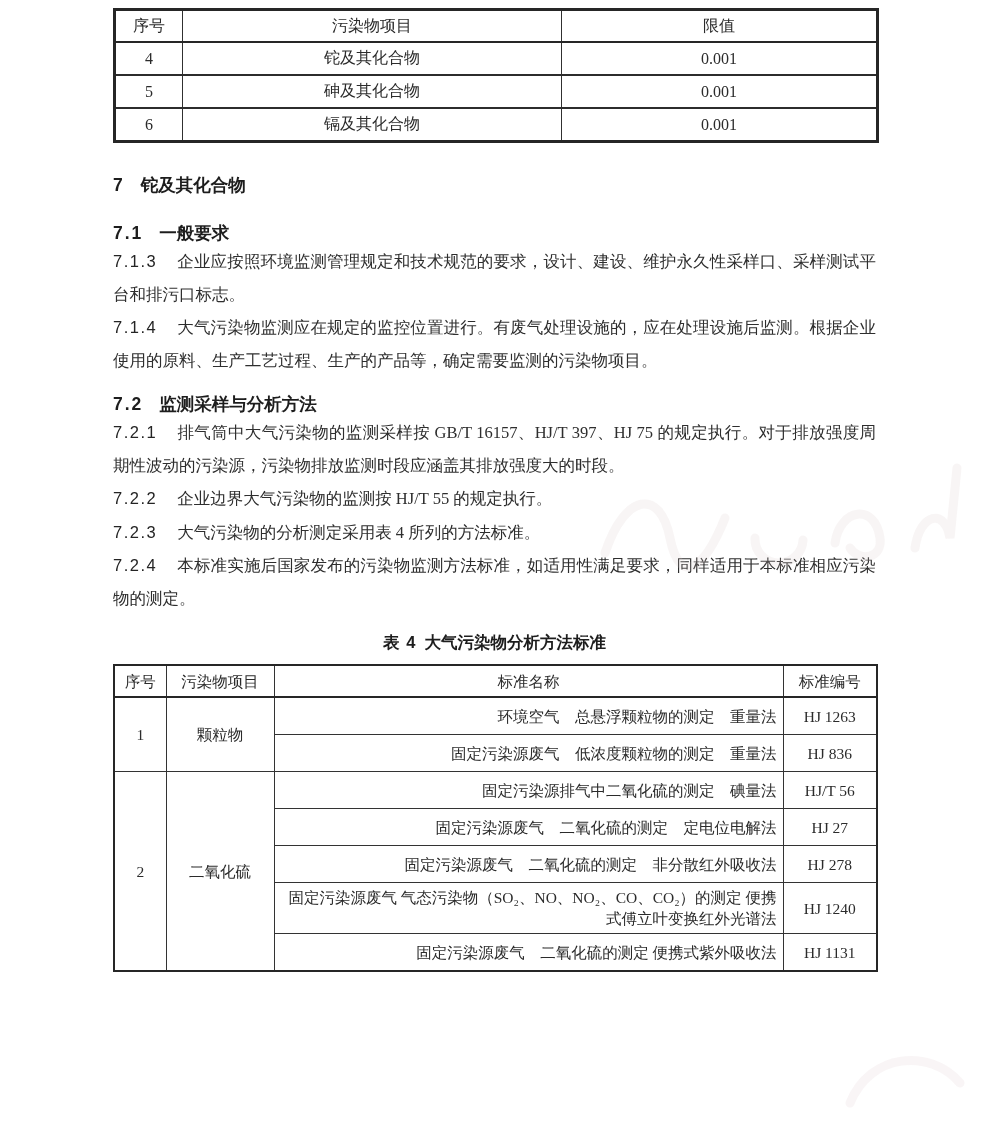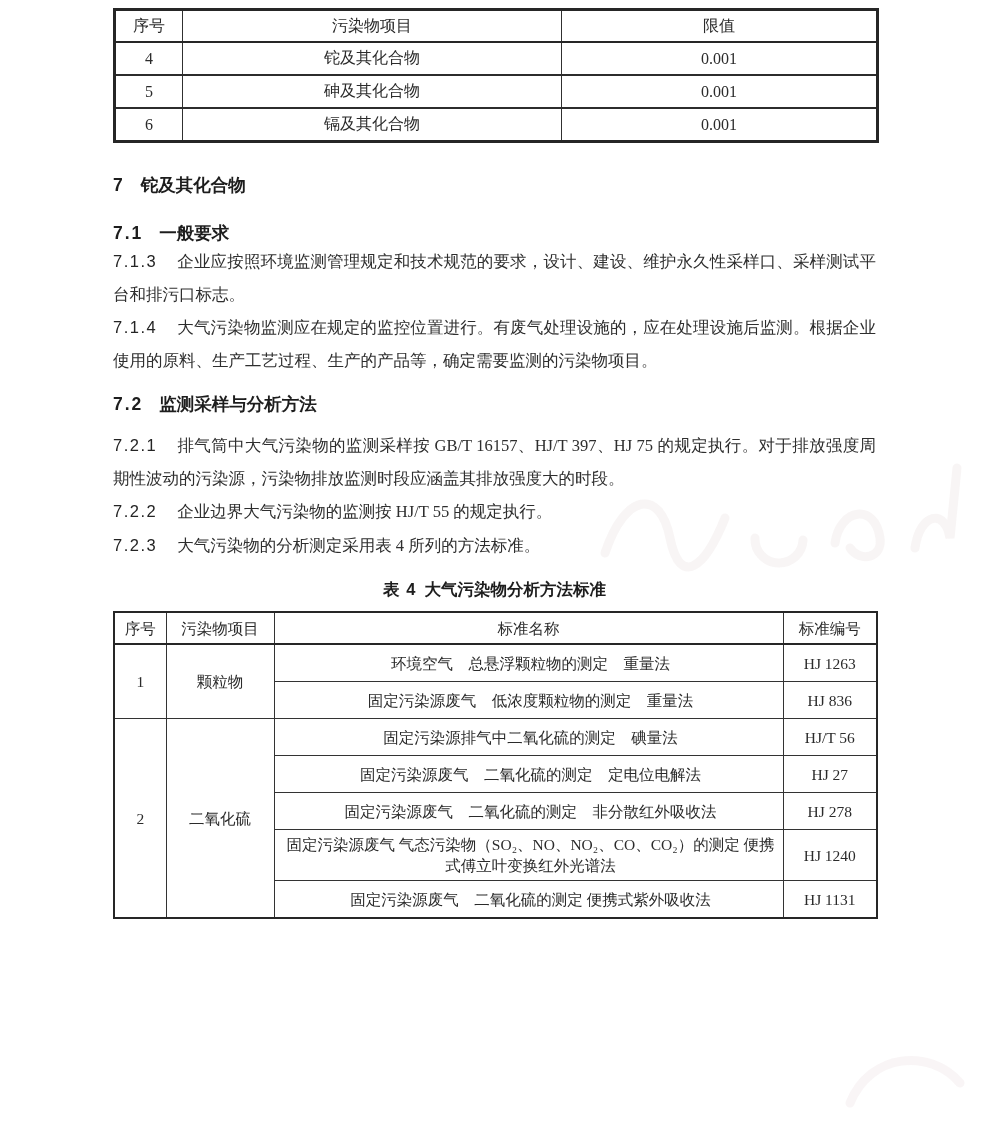--- a/index.html
+++ b/index.html
@@ -30,21 +30,21 @@
   .t1 col.c-limit{width:316px;}
 
   .t4{border:2.5px solid #262626;margin-top:10px;}
   .t4 th,.t4 td{
     border:1px solid #333333;
     font-size:15.5px;font-weight:normal;
     text-align:center;vertical-align:middle;
     padding:0 5px;line-height:21px;
   }
   .t4 thead th{height:30px;border-bottom:2px solid #262626;}
-  .t4 td.name{text-align:center;padding:4px 6px 4px 10px;}
+  .t4 td.name{text-align:right;padding:4px 6px 4px 10px;}
   .t4 td{height:28px;}
   .t4 col.c-no{width:52px;}
   .t4 col.c-item{width:108px;}
   .t4 col.c-name{width:509px;}
   .t4 col.c-code{width:94px;}
 
   
   .sec{
     font-family:"Liberation Sans","DejaVu Sans",sans-serif;
     font-weight:700;font-size:17.5px;color:#1d1d1d;
@@ -128,23 +128,24 @@
     </h3>
 
     <p class="clause"><span class="cnum">7.1.3</span><span>企业应按照环境监测管理规定和技术规范的要求，设计、建设、维护永久性采样口、采样测试平台和排污口标志。</span></p>
     <p class="clause"><span class="cnum">7.1.4</span><span>大气污染物监测应在规定的监控位置进行。有废气处理设施的，应在处理设施后监测。根据企业使用的原料、生产工艺过程、生产的产品等，确定需要监测的污染物项目。</span></p>
 
     <h3 class="sec sec-h72">
       <span class="num">7.2</span>
       <span>监测采样与分析方法</span>
     </h3>
 
-    <p class="clause" style="margin-top:13px"><span class="cnum">7.2.1</span><span>排气筒中大气污染物的监测采样按 GB/T 16157、HJ/T 397、HJ 75 的规定执行。对于排放强度周期性波动的污染源，污染物排放监测时段应涵盖其排放强度大的时段。</span></p>
+    <p class="clause" style="margin-top:0"><span class="cnum">7.2.1</span><span>排气筒中大气污染物的监测采样按 GB/T 16157、HJ/T 397、HJ 75 的规定执行。对于排放强度周期性波动的污染源，污染物排放监测时段应涵盖其排放强度大的时段。</span></p>
     <p class="clause"><span class="cnum">7.2.2</span><span>企业边界大气污染物的监测按 HJ/T 55 的规定执行。</span></p>
     <p class="clause"><span class="cnum">7.2.3</span><span>大气污染物的分析测定采用表 4 所列的方法标准。</span></p>
+    <p class="clause"><span class="cnum">7.2.4</span><span>本标准实施后国家发布的污染物监测方法标准，如适用性满足要求，同样适用于本标准相应污染物的测定。</span></p>
 
     <div class="t4caption">
       <span class="lbl">表 4</span><span>大气污染物分析方法标准</span>
     </div>
 
     <table class="t4">
       <colgroup>
           <col class="c-no">
           <col class="c-item">
           <col class="c-name">

